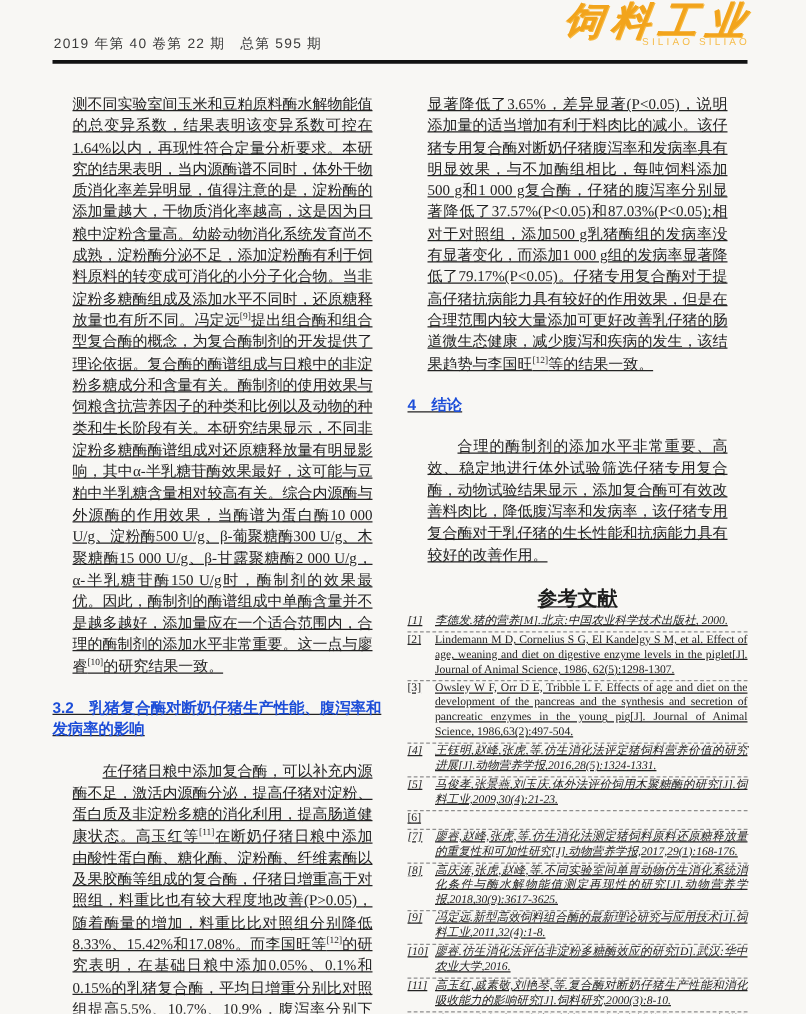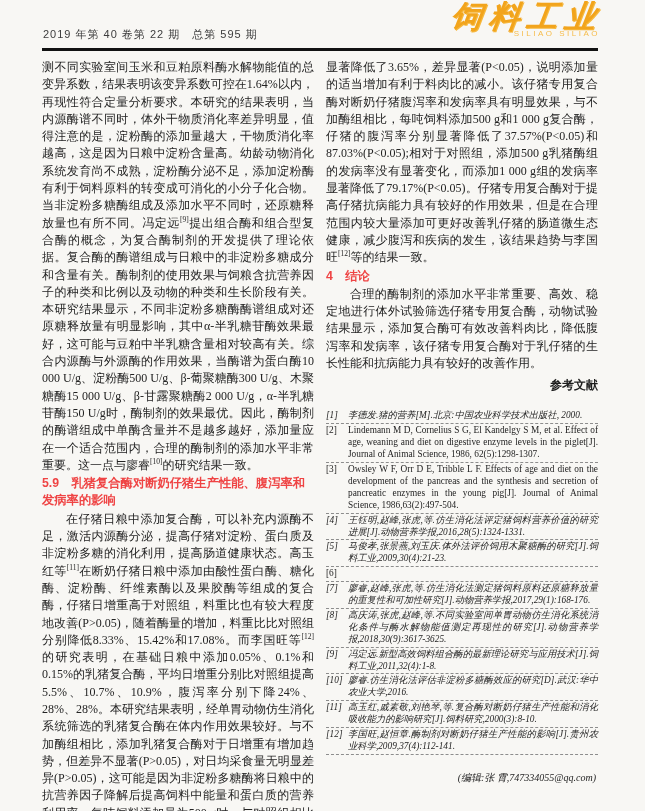--- a/index.html
+++ b/index.html
@@ -3,21 +3,21 @@
 <meta charset="utf-8">
 <style>
   html,body{margin:0;padding:0;}
   body{
     width:645px;height:811px;overflow:hidden;
     background:#f8f7f4;
     font-family:"Liberation Serif","DejaVu Serif",serif;
     color:#232323;
     -webkit-font-smoothing:antialiased;
   }
-  .page{position:relative;width:631px;height:811px;}
+  .page{position:relative;width:631px;height:811px;text-decoration:underline;}
 
   
   .header{position:relative;height:46px;}
   .issue-info{
     position:absolute;left:43px;top:27px;
     font-family:"Liberation Sans","DejaVu Sans",sans-serif;
     font-size:11px;color:#3c3c3c;letter-spacing:1px;
   }
   .logo{position:absolute;right:28px;top:0;text-align:right;}
   .logo-title{
@@ -31,35 +31,35 @@
     font-family:"Liberation Sans","DejaVu Sans",sans-serif;
     font-size:8px;letter-spacing:2.5px;color:#f6bc4a;
     margin-top:-5px;padding-right:3px;
   }
   .rule{margin:2px 33px 0 42px;height:3px;background:#121212;}
 
   
   .columns{display:flex;gap:12px;padding:8px 33px 0 42px;}
   .col{width:279px;}
   .body-p{
-    margin:0;font-size:12px;line-height:17.3px;
+    margin:16px;font-size:12px;line-height:17.3px;
     text-align:justify;text-justify:inter-ideograph;
   }
   .indent{text-indent:2em;}
   sup{font-size:7.5px;line-height:0;}
   .h-bold{
     margin:1px 0;font-family:"Liberation Sans","DejaVu Sans",sans-serif;
     font-weight:bold;font-size:12.3px;line-height:17.3px;
-    text-align:left;color:#ef4444;
+    text-align:left;color:#1d4ed8;
   }
 
   
   .refs-title{
-    text-align:right;font-family:"Liberation Sans","DejaVu Sans",sans-serif;
-    font-weight:bold;font-size:12px;margin:5px 0 16px;color:#1c1c1c;
+    text-align:center;font-family:"Liberation Sans","DejaVu Sans",sans-serif;
+    font-weight:bold;font-size:16px;margin:5px 0 2px;color:#1c1c1c;
   }
   .ref-section{font-size:9.3px;line-height:11.9px;}
   .ref{
     display:flex;
     border-bottom:1px dashed #8d8d8d;
     padding-bottom:1px;margin-bottom:1px;
   }
   .ref-id{flex:0 0 22px;}
   .ref-text{flex:1;text-align:justify;}
   .ref.zh{font-style:italic;}
@@ -80,21 +80,21 @@
       <div class="logo-sub">SILIAO SILIAO</div>
     </div>
   </div>
 
   <div class="rule"></div>
 
   <div class="columns">
 
     <div class="col">
       <p class="body-p"><span>测不同实验室间玉米和豆粕原料酶水解物能值的总变异系数，结果表明该变异系数可控在1.64%以内，再现性符合定量分析要求。本研究的结果表明，当内源酶谱不同时，体外干物质消化率差异明显，值得注意的是，淀粉酶的添加量越大，干物质消化率越高，这是因为日粮中淀粉含量高。幼龄动物消化系统发育尚不成熟，淀粉酶分泌不足，添加淀粉酶有利于饲料原料的转变成可消化的小分子化合物。当非淀粉多糖酶组成及添加水平不同时，还原糖释放量也有所不同。冯定远</span><sup>[9]</sup><span>提出组合酶和组合型复合酶的概念，为复合酶制剂的开发提供了理论依据。复合酶的酶谱组成与日粮中的非淀粉多糖成分和含量有关。酶制剂的使用效果与饲粮含抗营养因子的种类和比例以及动物的种类和生长阶段有关。本研究结果显示，不同非淀粉多糖酶酶谱组成对还原糖释放量有明显影响，其中α-半乳糖苷酶效果最好，这可能与豆粕中半乳糖含量相对较高有关。综合内源酶与外源酶的作用效果，当酶谱为蛋白酶10 000 U/g、淀粉酶500 U/g、β-葡聚糖酶300 U/g、木聚糖酶15 000 U/g、β-甘露聚糖酶2 000 U/g，α-半乳糖苷酶150 U/g时，酶制剂的效果最优。因此，酶制剂的酶谱组成中单酶含量并不是越多越好，添加量应在一个适合范围内，合理的酶制剂的添加水平非常重要。这一点与廖睿</span><sup>[10]</sup><span>的研究结果一致。</span></p>
-      <p class="h-bold">5.9　乳猪复合酶对断奶仔猪生产性能、腹泻率和发病率的影响</p>
+      <p class="h-bold">3.2　乳猪复合酶对断奶仔猪生产性能、腹泻率和发病率的影响</p>
       <p class="body-p indent"><span>在仔猪日粮中添加复合酶，可以补充内源酶不足，激活内源酶分泌，提高仔猪对淀粉、蛋白质及非淀粉多糖的消化利用，提高肠道健康状态。高玉红等</span><sup>[11]</sup><span>在断奶仔猪日粮中添加由酸性蛋白酶、糖化酶、淀粉酶、纤维素酶以及果胶酶等组成的复合酶，仔猪日增重高于对照组，料重比也有较大程度地改善(P&gt;0.05)，随着酶量的增加，料重比比对照组分别降低8.33%、15.42%和17.08%。而李国旺等</span><sup>[12]</sup><span>的研究表明，在基础日粮中添加0.05%、0.1%和0.15%的乳猪复合酶，平均日增重分别比对照组提高5.5%、10.7%、10.9%，腹泻率分别下降24%、28%、28%。本研究结果表明，经单胃动物仿生消化系统筛选的乳猪复合酶在体内作用效果较好。与不加酶组相比，添加乳猪复合酶对于日增重有增加趋势，但差异不显著(P&gt;0.05)，对日均采食量无明显差异(P&gt;0.05)，这可能是因为非淀粉多糖酶将日粮中的抗营养因子降解后提高饲料中能量和蛋白质的营养利用率。每吨饲料添加量为500 g时，与对照组相比料肉比无显著变化(P&lt;0.05);每吨添加量为1 000 g时，料肉比</span></p>
     </div>
 
     <div class="col">
       <p class="body-p"><span>显著降低了3.65%，差异显著(P&lt;0.05)，说明添加量的适当增加有利于料肉比的减小。该仔猪专用复合酶对断奶仔猪腹泻率和发病率具有明显效果，与不加酶组相比，每吨饲料添加500 g和1 000 g复合酶，仔猪的腹泻率分别显著降低了37.57%(P&lt;0.05)和87.03%(P&lt;0.05);相对于对照组，添加500 g乳猪酶组的发病率没有显著变化，而添加1 000 g组的发病率显著降低了79.17%(P&lt;0.05)。仔猪专用复合酶对于提高仔猪抗病能力具有较好的作用效果，但是在合理范围内较大量添加可更好改善乳仔猪的肠道微生态健康，减少腹泻和疾病的发生，该结果趋势与李国旺</span><sup>[12]</sup><span>等的结果一致。</span></p>
       <p class="h-bold">4　结论</p>
       <p class="body-p indent">合理的酶制剂的添加水平非常重要、高效、稳定地进行体外试验筛选仔猪专用复合酶，动物试验结果显示，添加复合酶可有效改善料肉比，降低腹泻率和发病率，该仔猪专用复合酶对于乳仔猪的生长性能和抗病能力具有较好的改善作用。</p>
 
       <div class="refs-title">参考文献</div>
 

